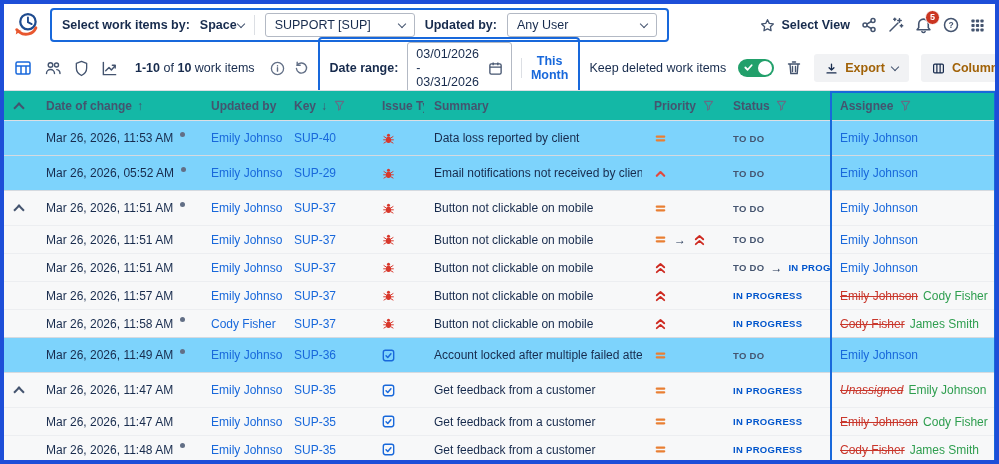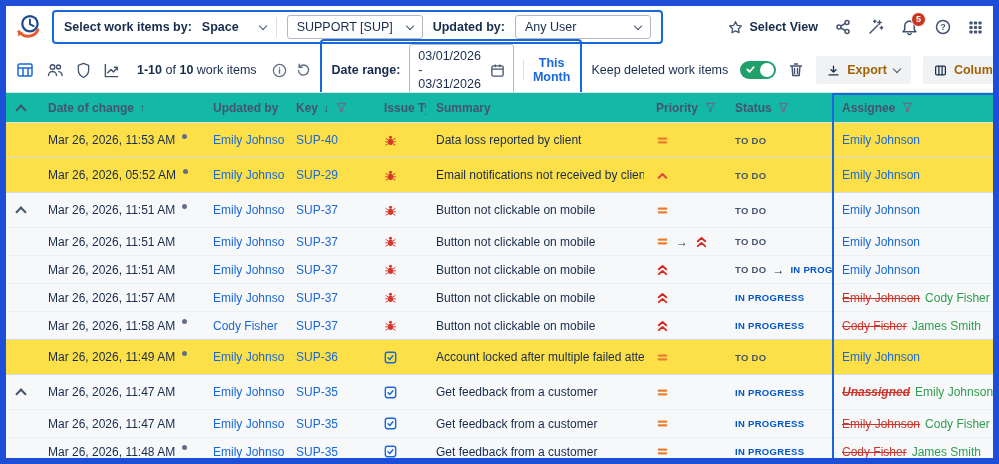--- a/index.html
+++ b/index.html
@@ -1,33 +1,33 @@
 <!DOCTYPE html>
 <html><head>
 <meta charset="utf-8">
 <style>
   * { margin:0; padding:0; box-sizing:border-box; }
   html,body { background:#fff; }
   body { font-family:"Liberation Sans",sans-serif; font-size:12px; color:#172B4D; }
-  .app { position:relative; width:999px; height:464px; border:6px solid #1d4ed8; background:#fff; overflow:hidden; }
+  .app { position:relative; width:999px; height:464px; border:4px solid #1d4ed8; background:#fff; overflow:hidden; }
 
   
   .topbar { display:flex; align-items:center; height:42px; padding:0 10px 0 8px; gap:8px; }
   .logo { display:flex; align-items:center; }
   .blue-box { border:2px solid #1868DB; border-radius:4px; }
   .filter-group { display:flex; align-items:center; gap:10px; padding:3px 10px; }
   .lbl { font-size:12.5px; font-weight:600; color:#172B4D; white-space:nowrap; }
   button { font:inherit; color:inherit; background:none; border:none; cursor:pointer; }
-  .ghost-select { display:flex; align-items:center; gap:21px; font-weight:600; font-size:12.5px; }
-  .select { display:flex; align-items:center; justify-content:space-between; gap:8px; width:136px;
+  .ghost-select { display:flex; align-items:center; gap:1px; font-weight:600; font-size:12.5px; }
+  .select { display:flex; align-items:center; justify-content:space-between; gap:8px; width:150px;
             border:1px solid #B3B9C4; border-radius:3px; padding:4px 9px; font-size:12.5px; background:#fff; }
   .caret { width:6px; height:6px; border-right:1.6px solid #44546F; border-bottom:1.6px solid #44546F;
            display:inline-block; transform:rotate(45deg); margin-top:-3px; flex:none; }
   .vdiv { width:1px; height:20px; background:#DCDFE4; }
-  .topbar-right { margin-left:auto; display:flex; align-items:center; gap:17px; }
+  .topbar-right { margin-left:auto; display:flex; align-items:center; gap:11px; }
   .select-view { display:flex; align-items:center; gap:6px; font-weight:600; font-size:12.5px; color:#172B4D; }
   .icon-btn { display:flex; align-items:center; color:#44546F; position:relative; }
   .badge { position:absolute; top:-7px; right:-8px; min-width:15px; height:15px; padding:0 3px;
            background:#CA3521; color:#fff; border-radius:8px; font-size:9px; font-weight:700;
            display:flex; align-items:center; justify-content:center; border:1.5px solid #fff; }
 
   
   .toolbar { display:flex; align-items:center; height:44px; padding:0 10px; gap:9px; }
   .view-icons { display:flex; align-items:center; gap:12px; }
   .count { margin:0 6px 0 8px; white-space:nowrap; font-size:12.5px; }
@@ -51,34 +51,34 @@
   .th, .td { padding:0 6px; display:flex; align-items:center; gap:5px; overflow:hidden; white-space:nowrap; }
   .th { font-size:12px; }
   .c-date { padding-left:12px; } .c-updated { padding-left:12px; } .c-key { padding-left:12px; }
   .c-type { padding-left:20px; } .c-summary { padding-left:10px; } .c-priority { padding-left:12px; }
   .c-status { padding-left:10px; gap:4px; } .c-assignee { padding-left:10px; }
   .c-chevron { justify-content:center; padding:0; }
   .sort-arrow { font-weight:700; color:#44546F; font-size:12px; }
   .funnel { display:flex; align-items:center; margin-left:2px; }
   .chev { width:8px; height:8px; border-right:2px solid #44546F; border-bottom:2px solid #44546F;
           display:inline-block; transform:rotate(225deg); margin-top:4px; }
-  .tr { border-bottom:1px solid #ECEEF1; background:#fde047; }
+  .tr { border-bottom:1px solid #ECEEF1; background:#7dd3fc; }
   .tr.shaded { background:#F7F8F9; }
   .tr.group-end { border-bottom:1px solid #D5DAE0; }
   .tr.tall { height:35px; } .tr.short { height:28px; }
   .link { color:#1868DB; text-decoration:none; cursor:pointer; }
   .dot { width:5px; height:5px; border-radius:50%; background:#626F86; display:inline-block;
          margin:-8px 0 0 2px; flex:none; }
   .status { font-size:9.5px; font-weight:700; letter-spacing:.3px; }
   .status.todo { color:#44546F; }
   .status.inprog { color:#0055CC; }
   .chg-arrow { font-weight:600; color:#172B4D; font-size:12px; padding:0 2px; }
   .pri { display:flex; align-items:center; }
   .old-val { color:#C9372C; text-decoration:line-through; }
-  .old-val.italic { font-style:italic;font-weight:bold; }
+  .old-val.italic { font-style:italic; }
   .new-val { color:#2E9E4F; }
   .assignee-outline { position:absolute; top:0; bottom:0; left:826px; width:166px;
                       border:2px solid #1868DB; pointer-events:none; }
   svg { flex:none; display:block; }
 </style>
 </head>
 <body>
 
 <div class="app">
 

